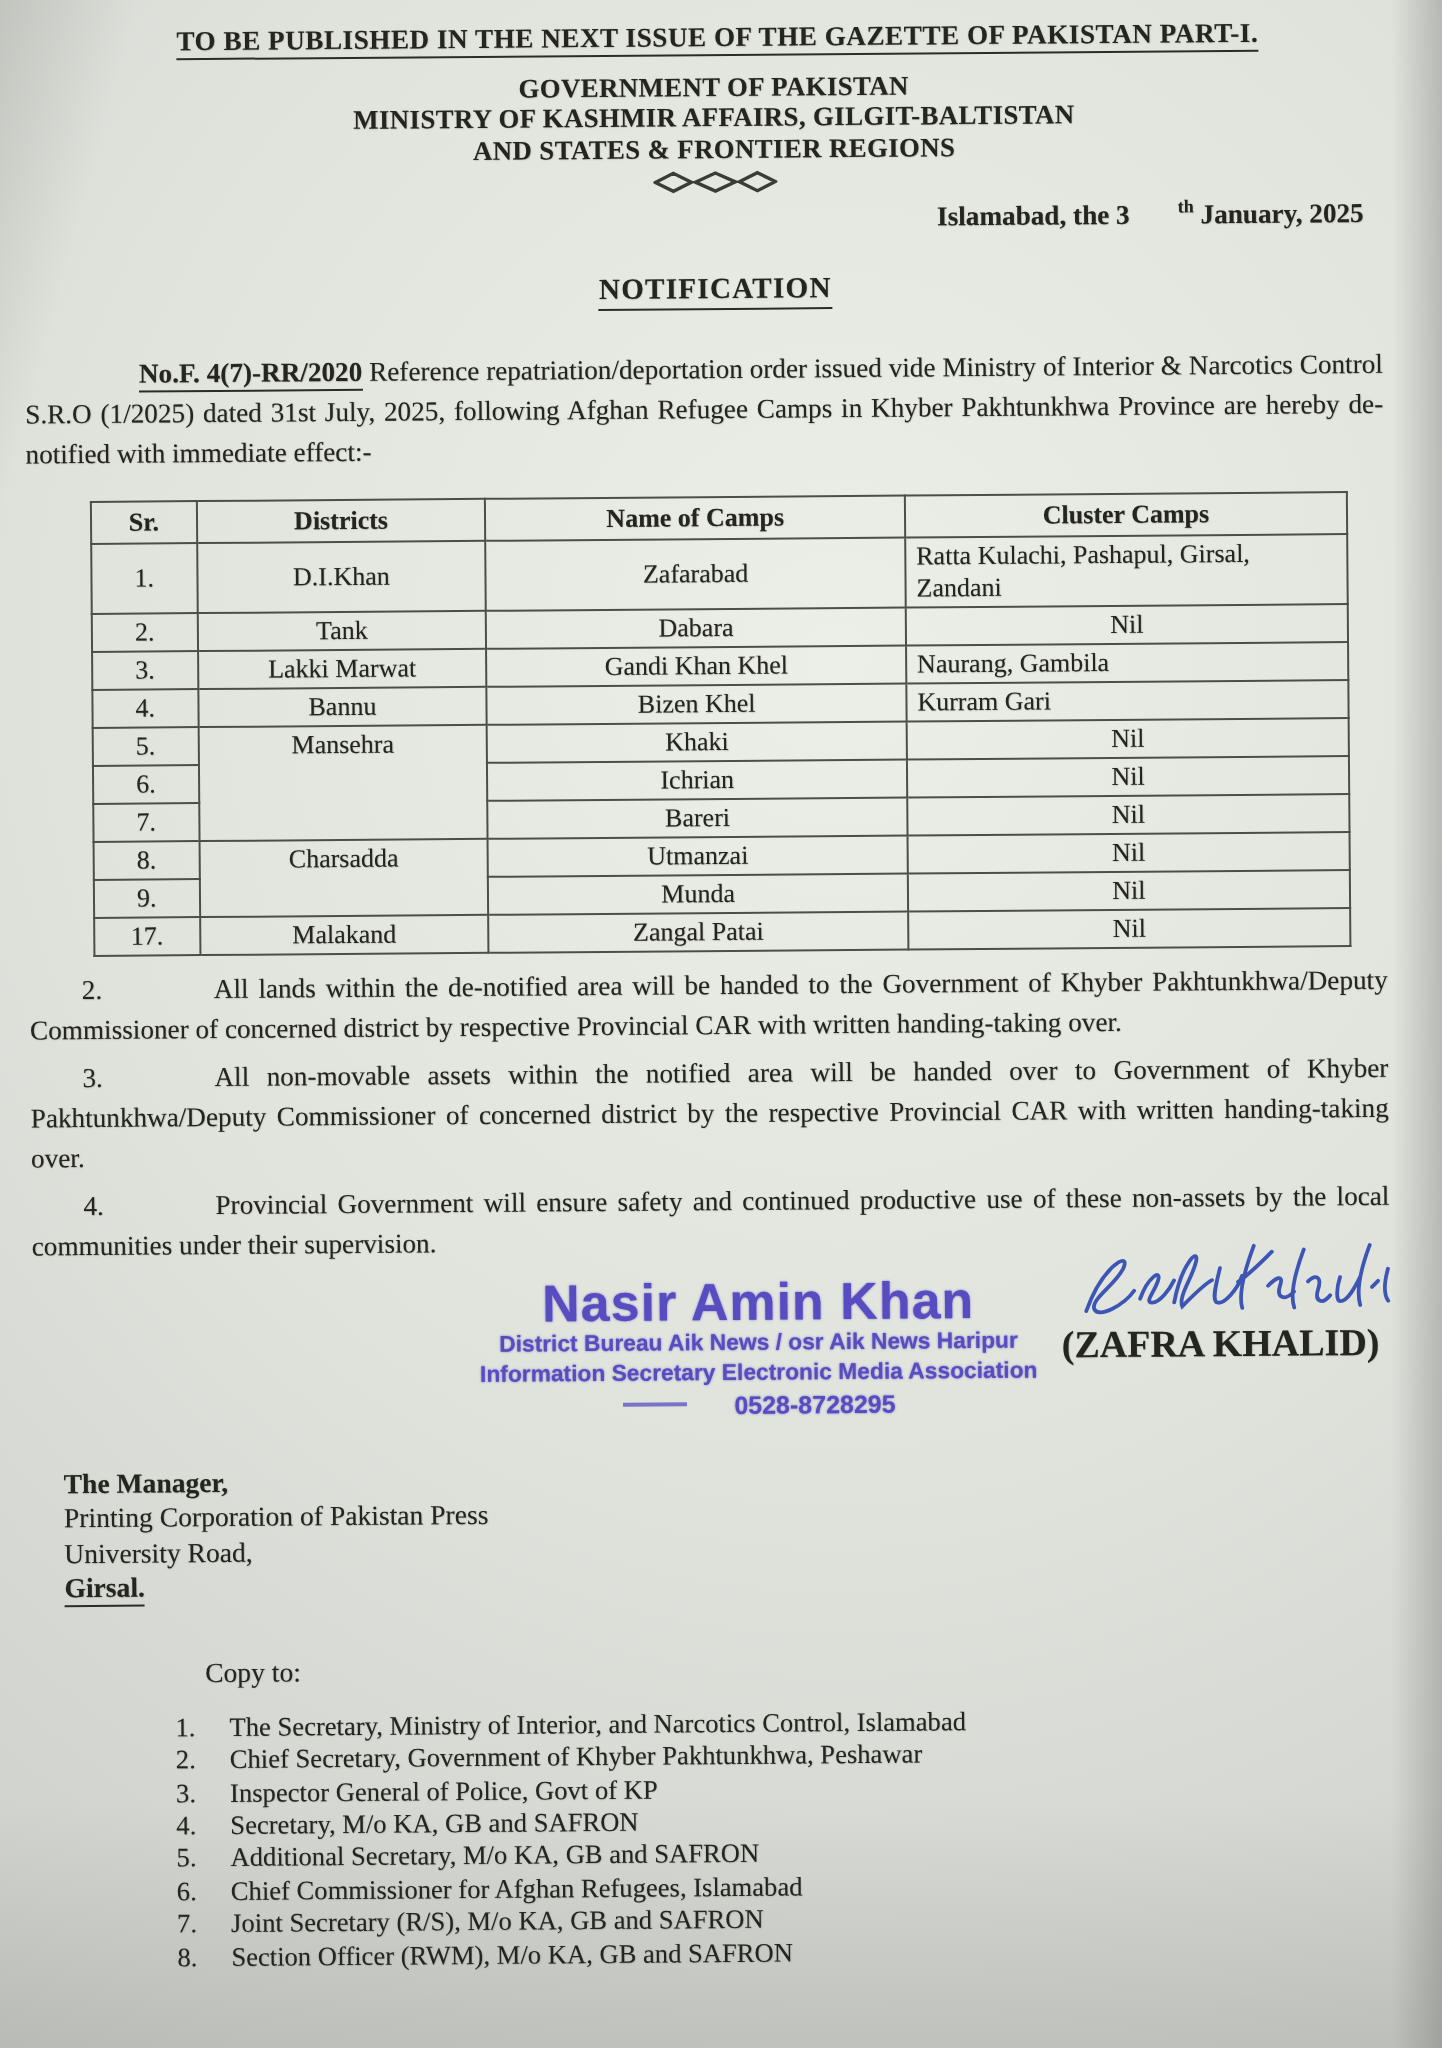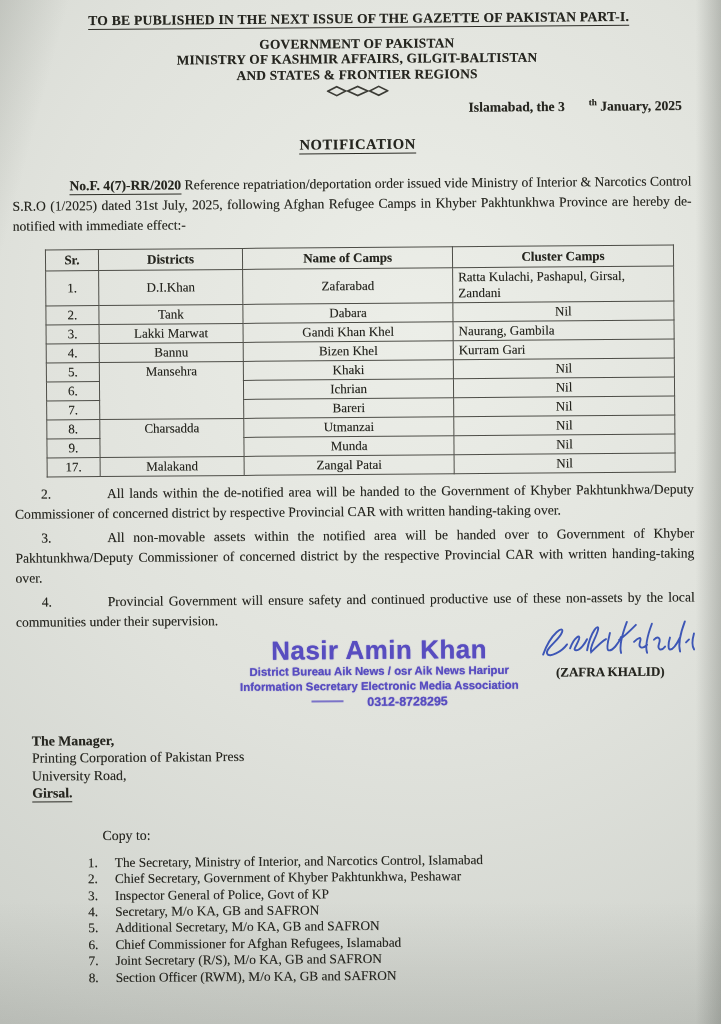--- a/index.html
+++ b/index.html
@@ -42,21 +42,21 @@
   .stamp{position:absolute;left:222px;top:2px;width:312px;text-align:center;
          color:#584dc0;font-family:"Liberation Sans", sans-serif;
          text-shadow:0 0 1.1px rgba(88,77,192,.85);}
   .stamp-name{font-size:26px;font-weight:bold;letter-spacing:.5px;line-height:28px;}
   .stamp-small{font-size:11.4px;font-weight:bold;line-height:15.5px;white-space:nowrap;}
   .stamp-phone{font-size:12.5px;font-weight:bold;line-height:15px;}
   .stamp-dash{display:inline-block;width:32px;border-top:2px solid #584dc0;
               margin-right:24px;vertical-align:3.5px;opacity:.75;}
   .handwriting{position:absolute;left:528px;top:-18px;}
   .sig-block{position:absolute;left:518px;top:31px;width:182px;text-align:center;
-             font-size:13px;line-height:17.5px;}
+             font-size:19px;line-height:17.5px;}
 
   .manager{margin:6px 0 0 30px;font-size:13.8px;line-height:17.5px;}
   .copy-label{margin:26px 0 0 100px;font-size:13.8px;}
   .copy-list{margin:11px 0 0 85px;font-size:13.3px;line-height:16.4px;}
   .copy-list .cnum{display:inline-block;width:27px;}
 </style>
 </head>
 <body>
 
 <div class="page">
@@ -167,21 +167,21 @@
       <p class="para"><span class="pnum">3.</span><span>All non-movable assets within the notified area will be handed over to Government of Khyber Pakhtunkhwa/Deputy Commissioner of concerned district by the respective Provincial CAR with written handing-taking over.</span></p>
       <p class="para"><span class="pnum">4.</span><span>Provincial Government will ensure safety and continued productive use of these non-assets by the local communities under their supervision.</span></p>
     </div>
 
     <div class="sig-region">
 
       <div class="stamp">
         <div class="stamp-name">Nasir Amin Khan</div>
         <div class="stamp-small">District Bureau Aik News / osr Aik News Haripur</div>
         <div class="stamp-small">Information Secretary Electronic Media Association</div>
-        <div class="stamp-phone"><span class="stamp-dash"></span><span>0312-8728295</span></div>
+        <div class="stamp-phone"><span class="stamp-dash"></span><span>0528-8728295</span></div>
       </div>
 
       <div class="handwriting">
         <svg width="172" height="54" viewBox="0 0 172 54" aria-hidden="true">
           <path d="M14 40 C22 18 36 10 33 18 C30 26 16 34 18 39 C20 44 33 37 38 30
                    M41 34 C45 23 52 19 50 25 C48 31 43 36 47 36 C51 36 56 29 58 25
                    M58 36 C62 16 71 8 69 16 C67 24 60 33 62 38 C66 34 73 27 77 25
                    M81 19 C79 27 77 34 79 36 C83 38 90 29 92 23
                    M98 8 C93 21 90 32 92 39 M90 26 C96 22 103 15 107 11
                    M105 28 C109 24 113 22 111 28 C109 34 113 36 118 31

